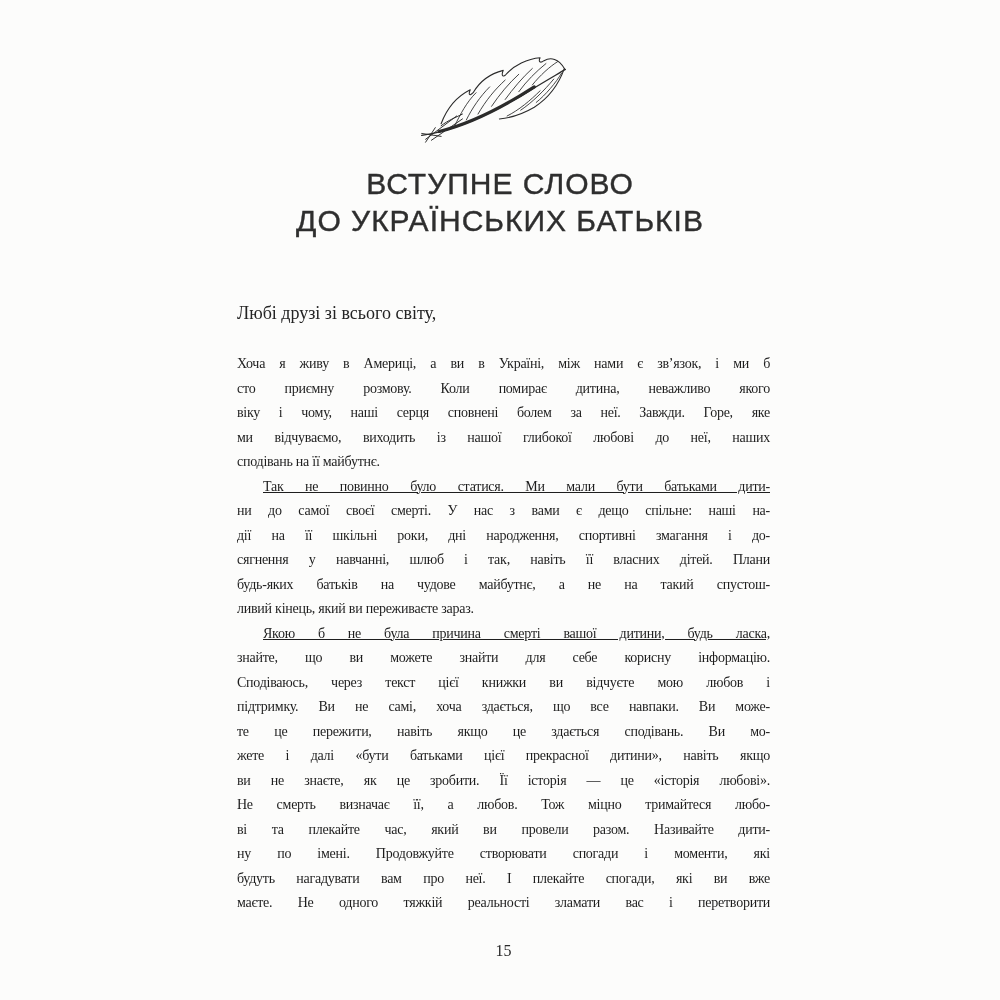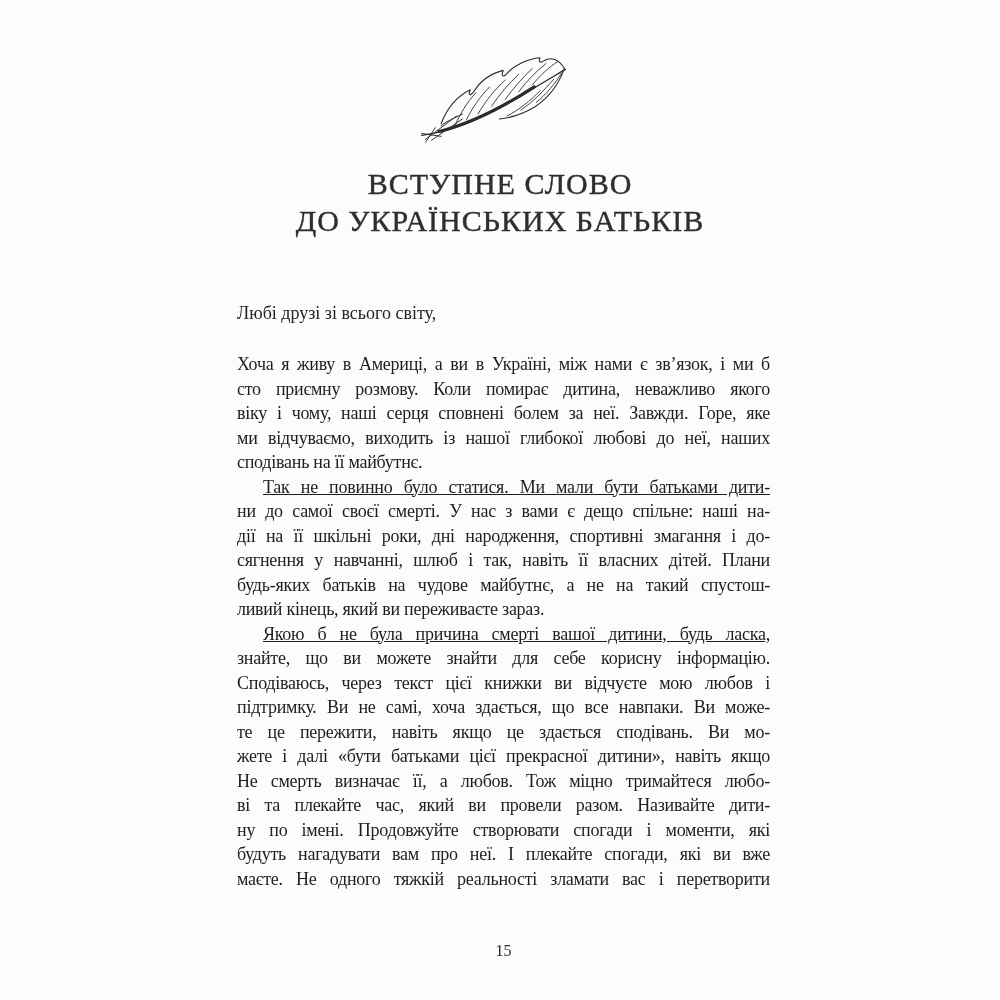--- a/index.html
+++ b/index.html
@@ -34,21 +34,21 @@
   .salutation {
     position: absolute;
     left: 237px; top: 303px; width: 533px;
     text-align: left;
     font-size: 18px;
     color: #242424;
   }
   .body-text {
     position: absolute;
     left: 237px; top: 352px; width: 533px;
-    font-size: 18px;
+    font-size: 14px;
     line-height: 24.5px;
     letter-spacing: -0.25px;
     color: #1e1e1e;
   }
   .para { margin: 0; }
   .line {
     text-align: justify;
     text-align-last: justify;
     white-space: normal;
   }
@@ -86,21 +86,21 @@
         <path d="M96 55 C 104 44 114 32 124 23" stroke-width="0.9"></path>
         <path d="M110 47 C 118 36 128 26 138 18" stroke-width="0.9"></path>
         <path d="M124 40 C 132 30 142 21 150 16" stroke-width="0.9"></path>
         <path d="M98 72 C 110 66 122 56 132 46" stroke-width="0.9"></path>
         <path d="M112 66 C 124 58 136 46 146 34" stroke-width="0.9"></path>
         <path d="M128 58 C 138 50 148 38 154 28" stroke-width="0.9"></path>
       </g>
     </svg>
   </div>
 
-  <div class="title" style="color: rgb(46, 46, 46); font-family: Liberation Serif, serif;">
+  <div class="title" style="color: rgb(46, 46, 46);">
     <div>ВСТУПНЕ СЛОВО</div>
     <div>ДО УКРАЇНСЬКИХ БАТЬКІВ</div>
   </div>
 
   <div class="salutation">Любі друзі зі всього світу,</div>
 
   <div class="body-text" style="color: rgb(30, 30, 30);">
       <div class="para">
         <div class="line">Хоча я живу в Америці, а ви в Україні, між нами є зв’язок, і ми б</div>
         <div class="line">сто приємну розмову. Коли помирає дитина, неважливо якого</div>
@@ -116,20 +116,21 @@
         <div class="line">будь-яких батьків на чудове майбутнє, а не на такий спустош-</div>
         <div class="line flush">ливий кінець, який ви переживаєте зараз.</div>
       </div>
       <div class="para">
         <div class="line indent">Якою б не була причина смерті вашої дитини, будь ласка,</div>
         <div class="line">знайте, що ви можете знайти для себе корисну інформацію.</div>
         <div class="line">Сподіваюсь, через текст цієї книжки ви відчуєте мою любов і</div>
         <div class="line">підтримку. Ви не самі, хоча здається, що все навпаки. Ви може-</div>
         <div class="line">те це пережити, навіть якщо це здається сподівань. Ви мо-</div>
         <div class="line">жете і далі «бути батьками цієї прекрасної дитини», навіть якщо</div>
+        <div class="line">ви не знаєте, як це зробити. Її історія — це «історія любові».</div>
         <div class="line">Не смерть визначає її, а любов. Тож міцно тримайтеся любо-</div>
         <div class="line">ві та плекайте час, який ви провели разом. Називайте дити-</div>
         <div class="line">ну по імені. Продовжуйте створювати спогади і моменти, які</div>
         <div class="line">будуть нагадувати вам про неї. І плекайте спогади, які ви вже</div>
         <div class="line">маєте. Не одного тяжкій реальності зламати вас і перетворити</div>
       </div>
     </div>
 
   <div class="page-number">15</div>
 

